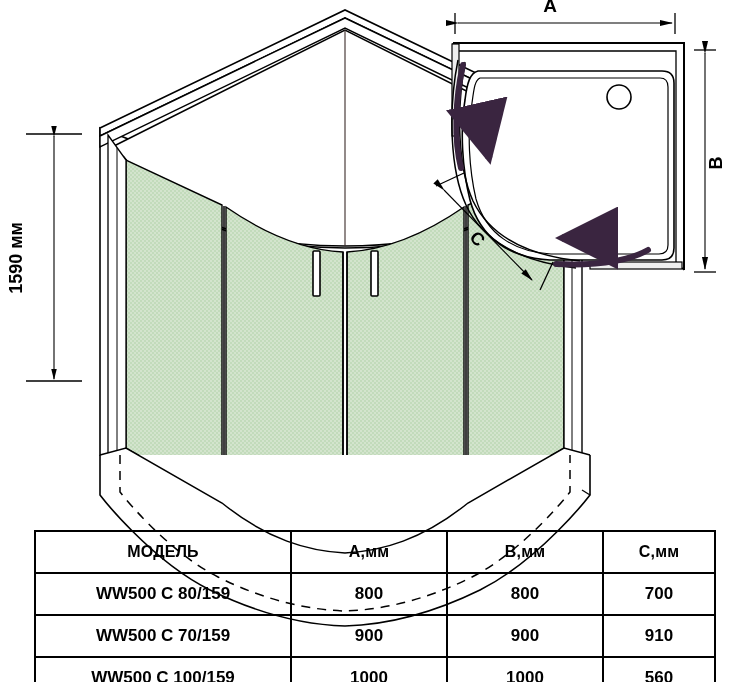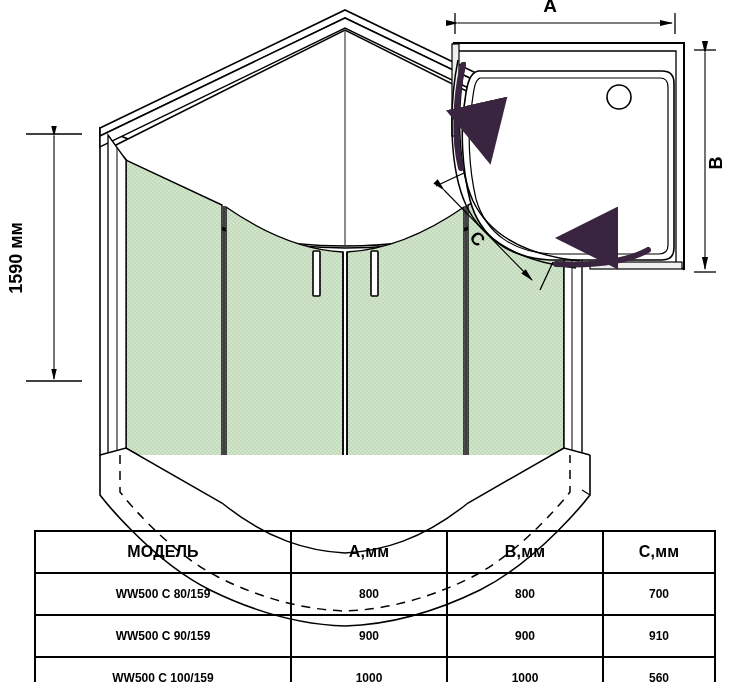--- a/index.html
+++ b/index.html
@@ -42,21 +42,21 @@
     color: #000000;
     padding: 1px;
     height: 38px;
     font-family: "Liberation Sans", sans-serif;
   }
   .spec-table th {
     font-size: 16px;
     letter-spacing: 0.2px;
   }
   .spec-table td {
-    font-size: 12px;
+    font-size: 17px;
   }
   .col-model { width: 252px; }
   .col-a { width: 152px; }
   .col-b { width: 152px; }
   .col-c { width: 108px; border-radius: 8px; }
   .cell-model { font-size: 17px; }
   
   text {
     font-family: "Liberation Sans", sans-serif;
     font-weight: bold;
@@ -241,21 +241,21 @@
       </tr>
     </thead>
     <tbody>
       <tr>
         <td class="cell-model">WW500 C 80/159</td>
         <td>800</td>
         <td>800</td>
         <td>700</td>
       </tr>
       <tr>
-        <td class="cell-model">WW500 C 90/159</td>
+        <td class="cell-model">WW500 C 70/159</td>
         <td>900</td>
         <td>900</td>
         <td>910</td>
       </tr>
       <tr>
         <td class="cell-model">WW500 C 100/159</td>
         <td>1000</td>
         <td>1000</td>
         <td>560</td>
       </tr>

